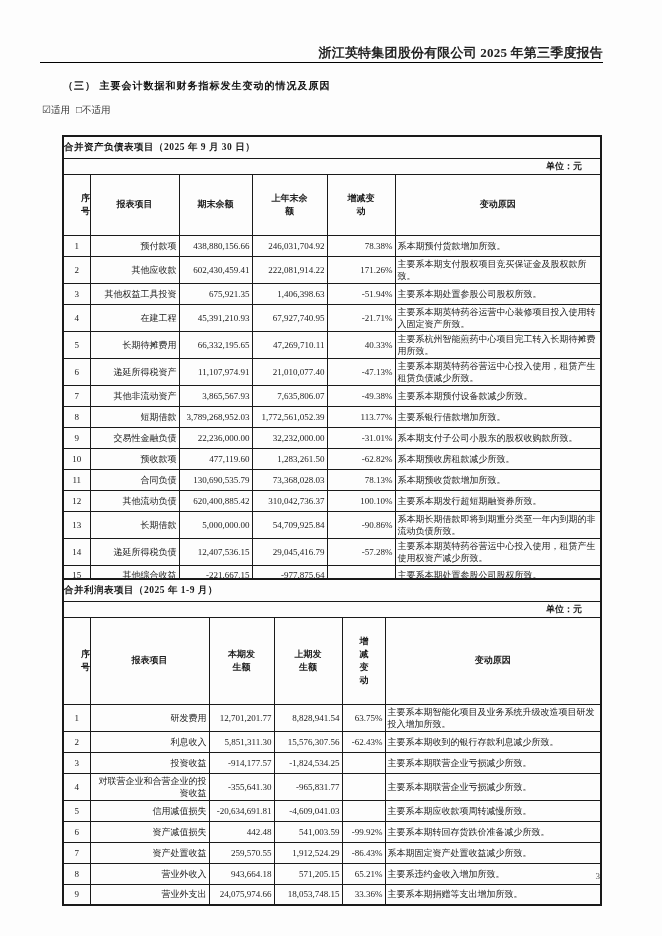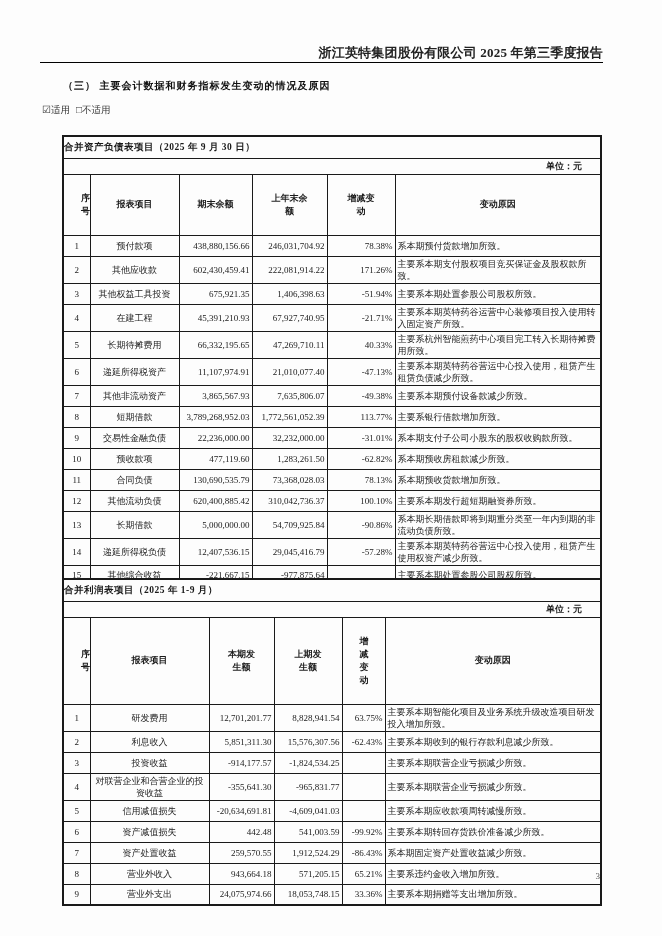--- a/index.html
+++ b/index.html
@@ -88,21 +88,21 @@
     padding: 17px;
   }
   table.fin-table td {
     height: 21px;
     padding: 1px 2px;
     line-height: 12px;
     vertical-align: middle;
     word-break: break-all;
   }
   td.c0 { text-align: center; }
-  td.c1 { text-align: center; padding-left: 3px; }
+  td.c1 { text-align: right; padding-left: 3px; }
   td.c2, td.c3, td.c4 { text-align: right; padding-right: 2px; font-variant-numeric: tabular-nums; }
   td.c5 { text-align: left; padding-left: 3px; margin-left: 8px; }
 
   .page-number {
     position: absolute;
     top: 871px;
     right: 62px;
     font-size: 9px;
     color: #555;
   }

